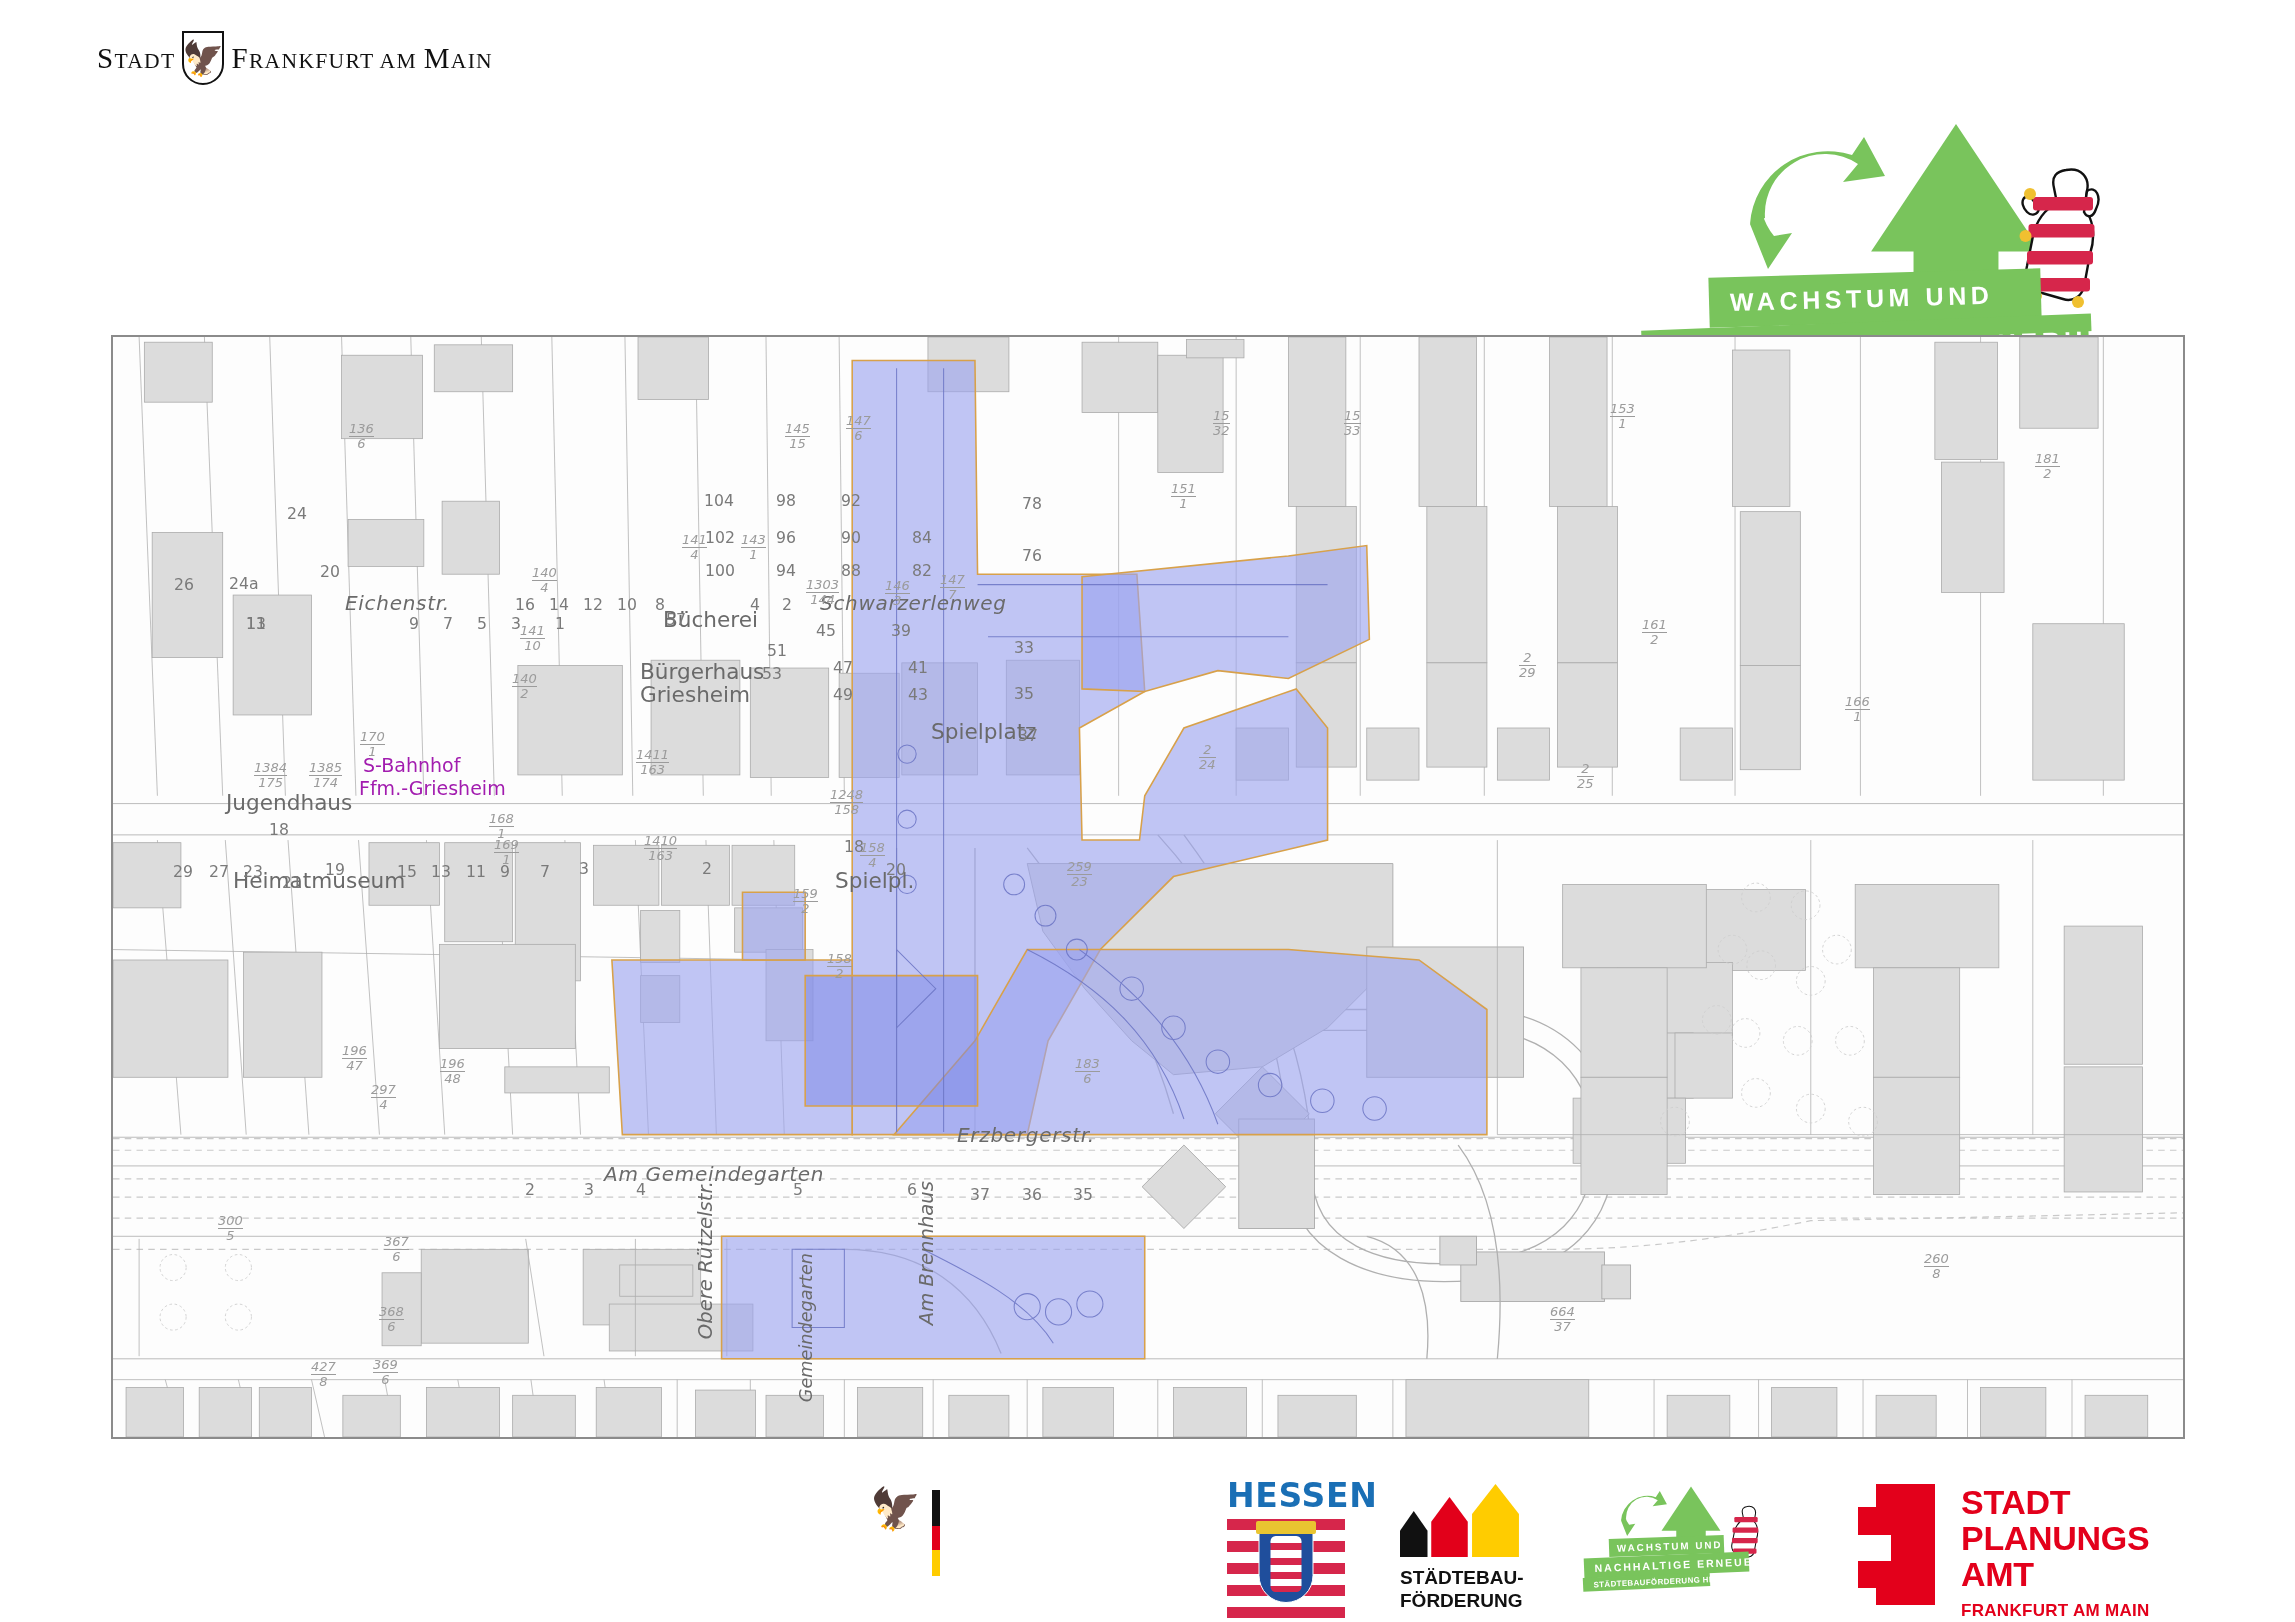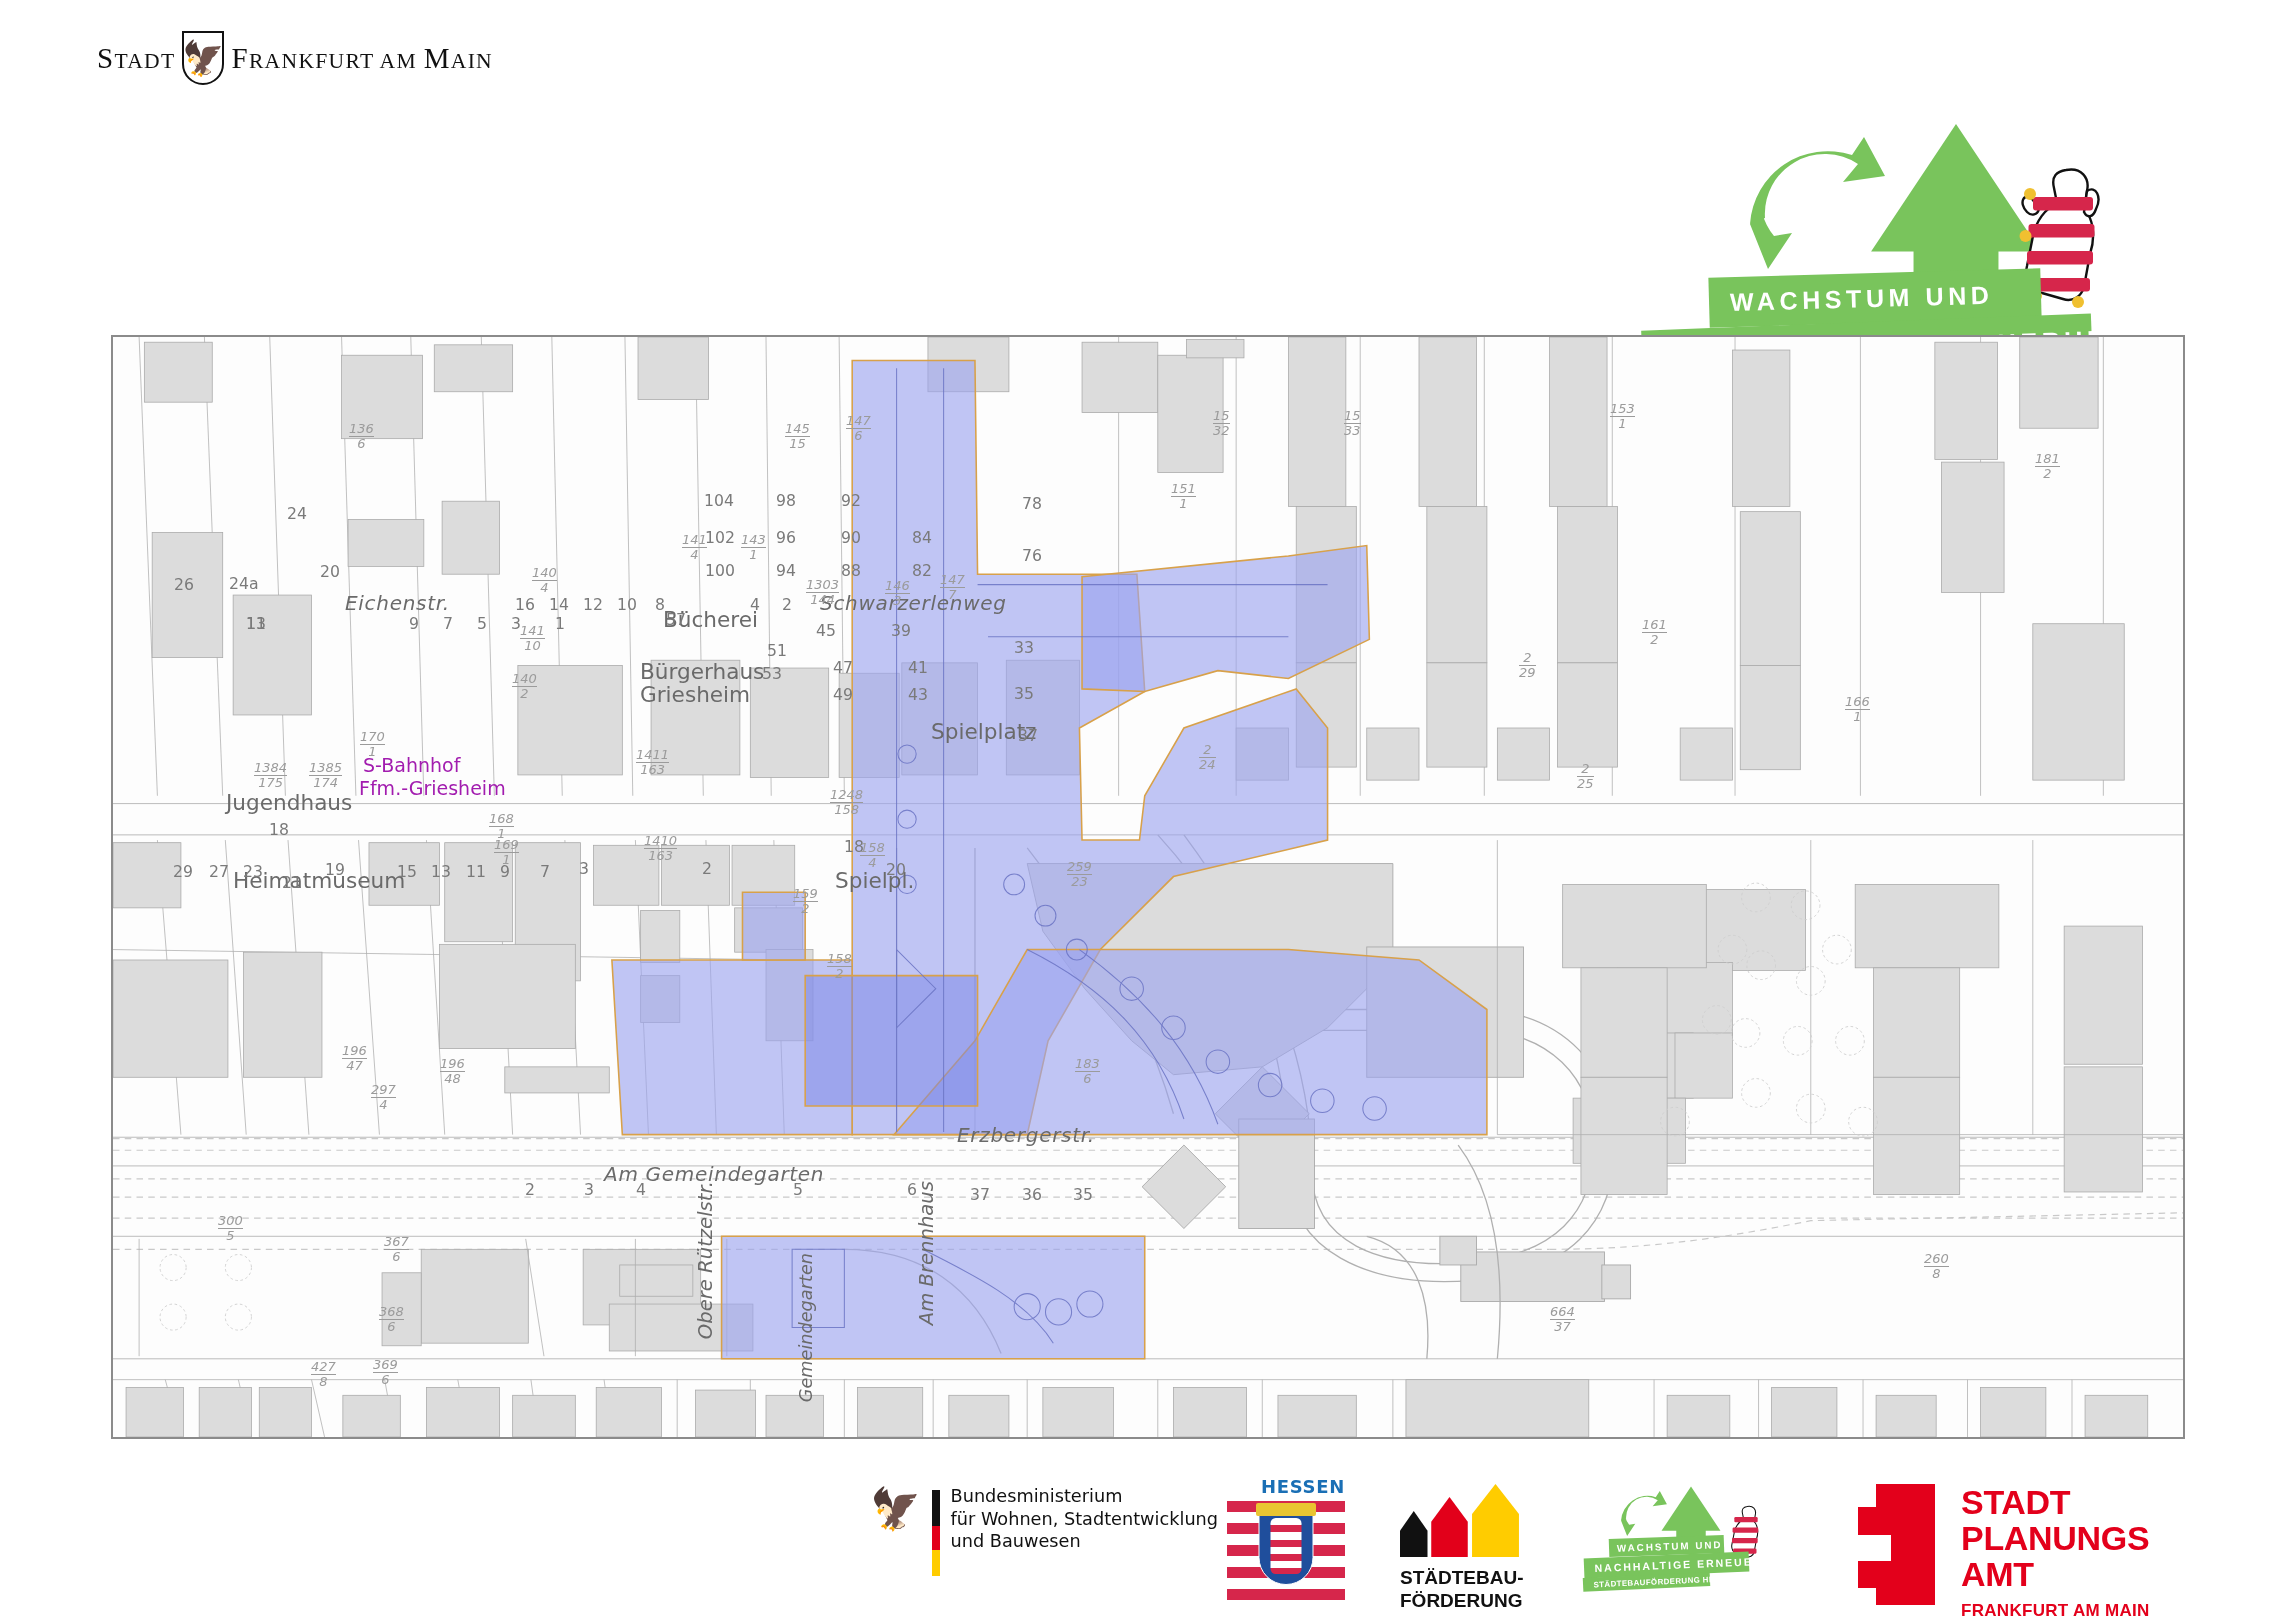--- a/index.html
+++ b/index.html
@@ -63,22 +63,22 @@
   .flogo{position:absolute;}
 
   #bmwsb{left:870px;top:13px;display:flex;align-items:flex-start;gap:10.5px;}
   #bmwsb .eagle2{font-size:41px;line-height:1;color:#111;margin-top:3.9px;}
   #bmwsb .flag{width:8.5px;height:86px;margin-top:5.2px;
       background:linear-gradient(to bottom,#111 0 42%,#e2001a 42% 70%,#ffcc00 70% 100%);}
   #bmwsb .txt{font-size:17.7px;line-height:1.28;color:#111;
       font-family:"DejaVu Sans","Liberation Sans",sans-serif;}
 
   #hessen-logo{left:1227px;top:3.9px;width:118px;}
-  #hessen-logo .hname{color:#1a6fb5;font-size:18px;font-weight:bold;letter-spacing:0.7px;
-      text-align:center;font-family:"DejaVu Sans",sans-serif;margin-left:34px;}
+  #hessen-logo .hname{color:#1a6fb5;font-size:33px;font-weight:bold;letter-spacing:0.7px;
+      text-align:center;font-family:"DejaVu Sans",sans-serif;}
   #hessen-logo .flagbox{margin-top:3.9px;width:118px;height:99px;position:relative;
       background:repeating-linear-gradient(to bottom,#d6264b 0 11px,#fff 11px 22px);}
   #hessen-logo .shield2{position:absolute;left:50%;top:7.9px;transform:translateX(-50%);
       width:55px;height:76px;background:#1f4e9c;border-radius:0 0 27.5px 27.5px;
       border:1.3px solid #fff;box-sizing:border-box;}
   #hessen-logo .crown{position:absolute;left:50%;top:2.6px;transform:translateX(-50%);
       width:60px;height:13px;background:#e9c531;border-radius:2px;}
   #hessen-logo .slion{position:absolute;left:50%;top:17px;transform:translateX(-50%);
       width:31px;height:56px;background:repeating-linear-gradient(to bottom,#fff 0 7.2px,#d6264b 7.2px 14.4px);
       border-radius:5.2px;}
@@ -725,25 +725,20 @@
       <span class="num">140</span>
       <span class="den">2</span>
     </div>
 </div>
 
 <div id="footer">
 
   <div class="flogo" id="bmwsb">
     <span class="eagle2">🦅</span>
     <div class="flag"></div>
-    <div class="txt">
-      <div>Bundesministerium</div>
-      <div>für Wohnen, Stadtentwicklung</div>
-      <div>und Bauwesen</div>
-    </div>
   </div>
 
   <div class="flogo" id="hessen-logo">
     <div class="hname">HESSEN</div>
     <div class="flagbox">
       <div class="shield2"></div>
       <div class="slion"></div>
       <div class="crown"></div>
     </div>
   </div>

